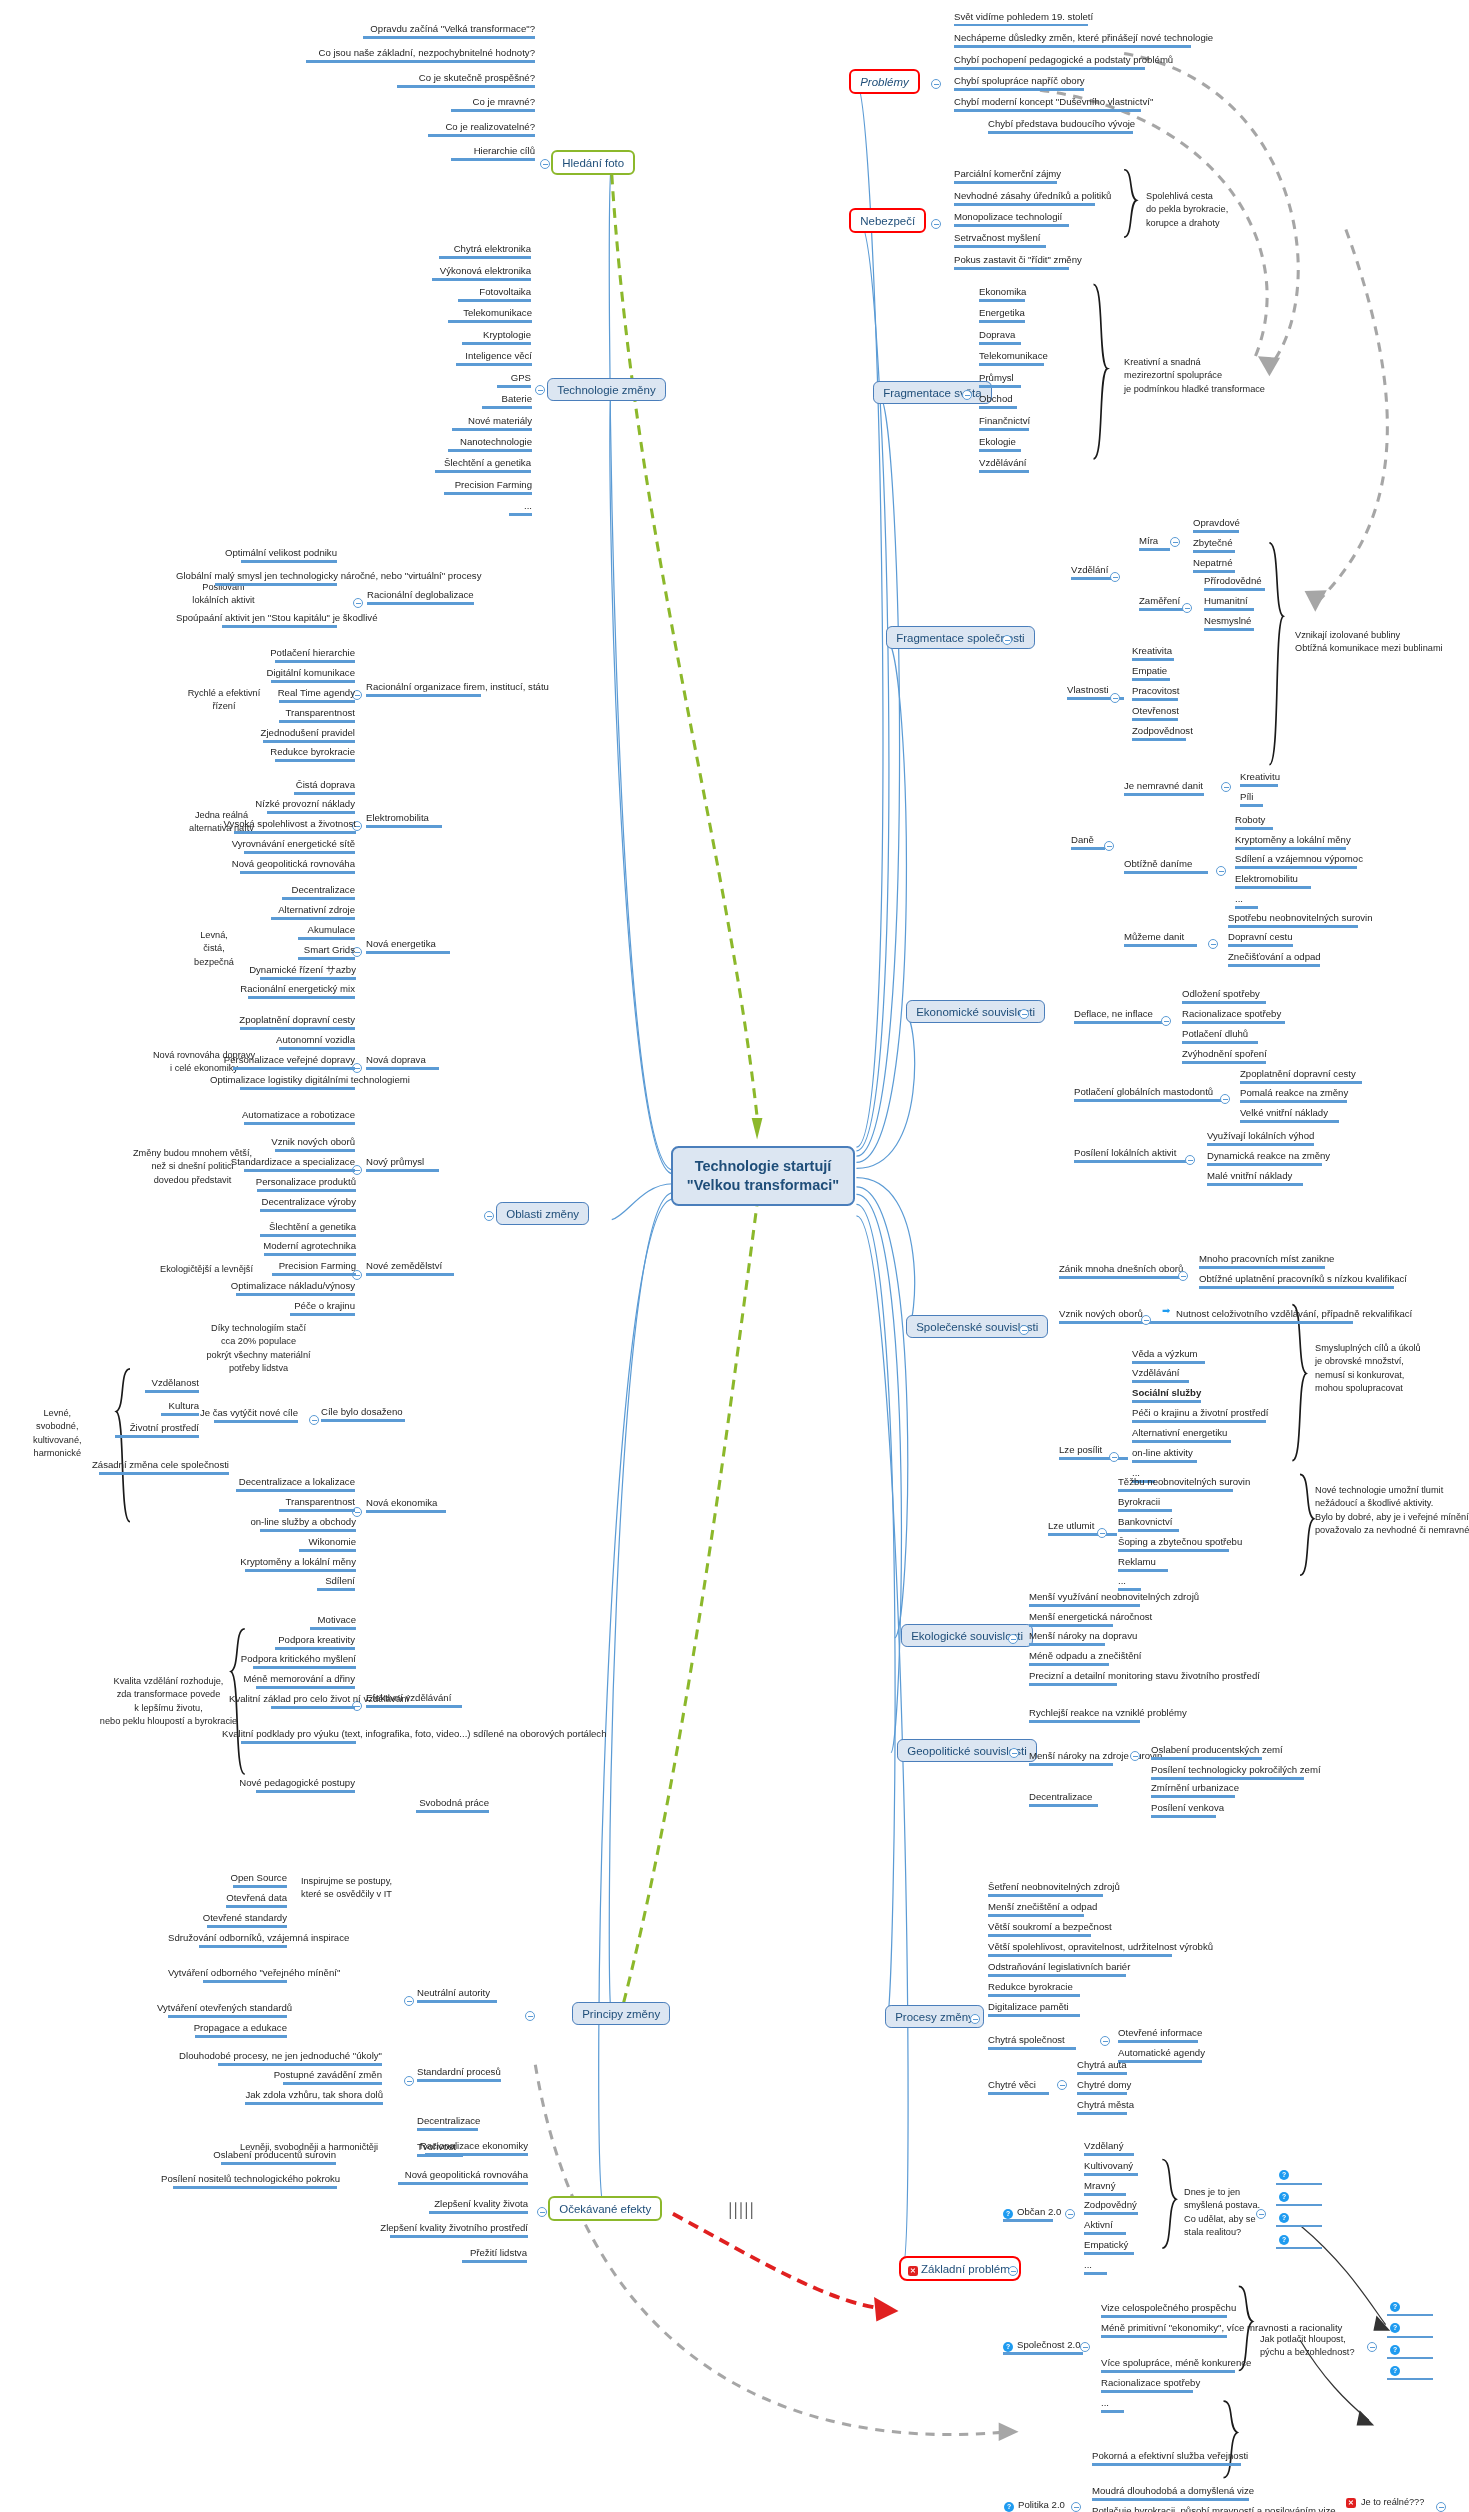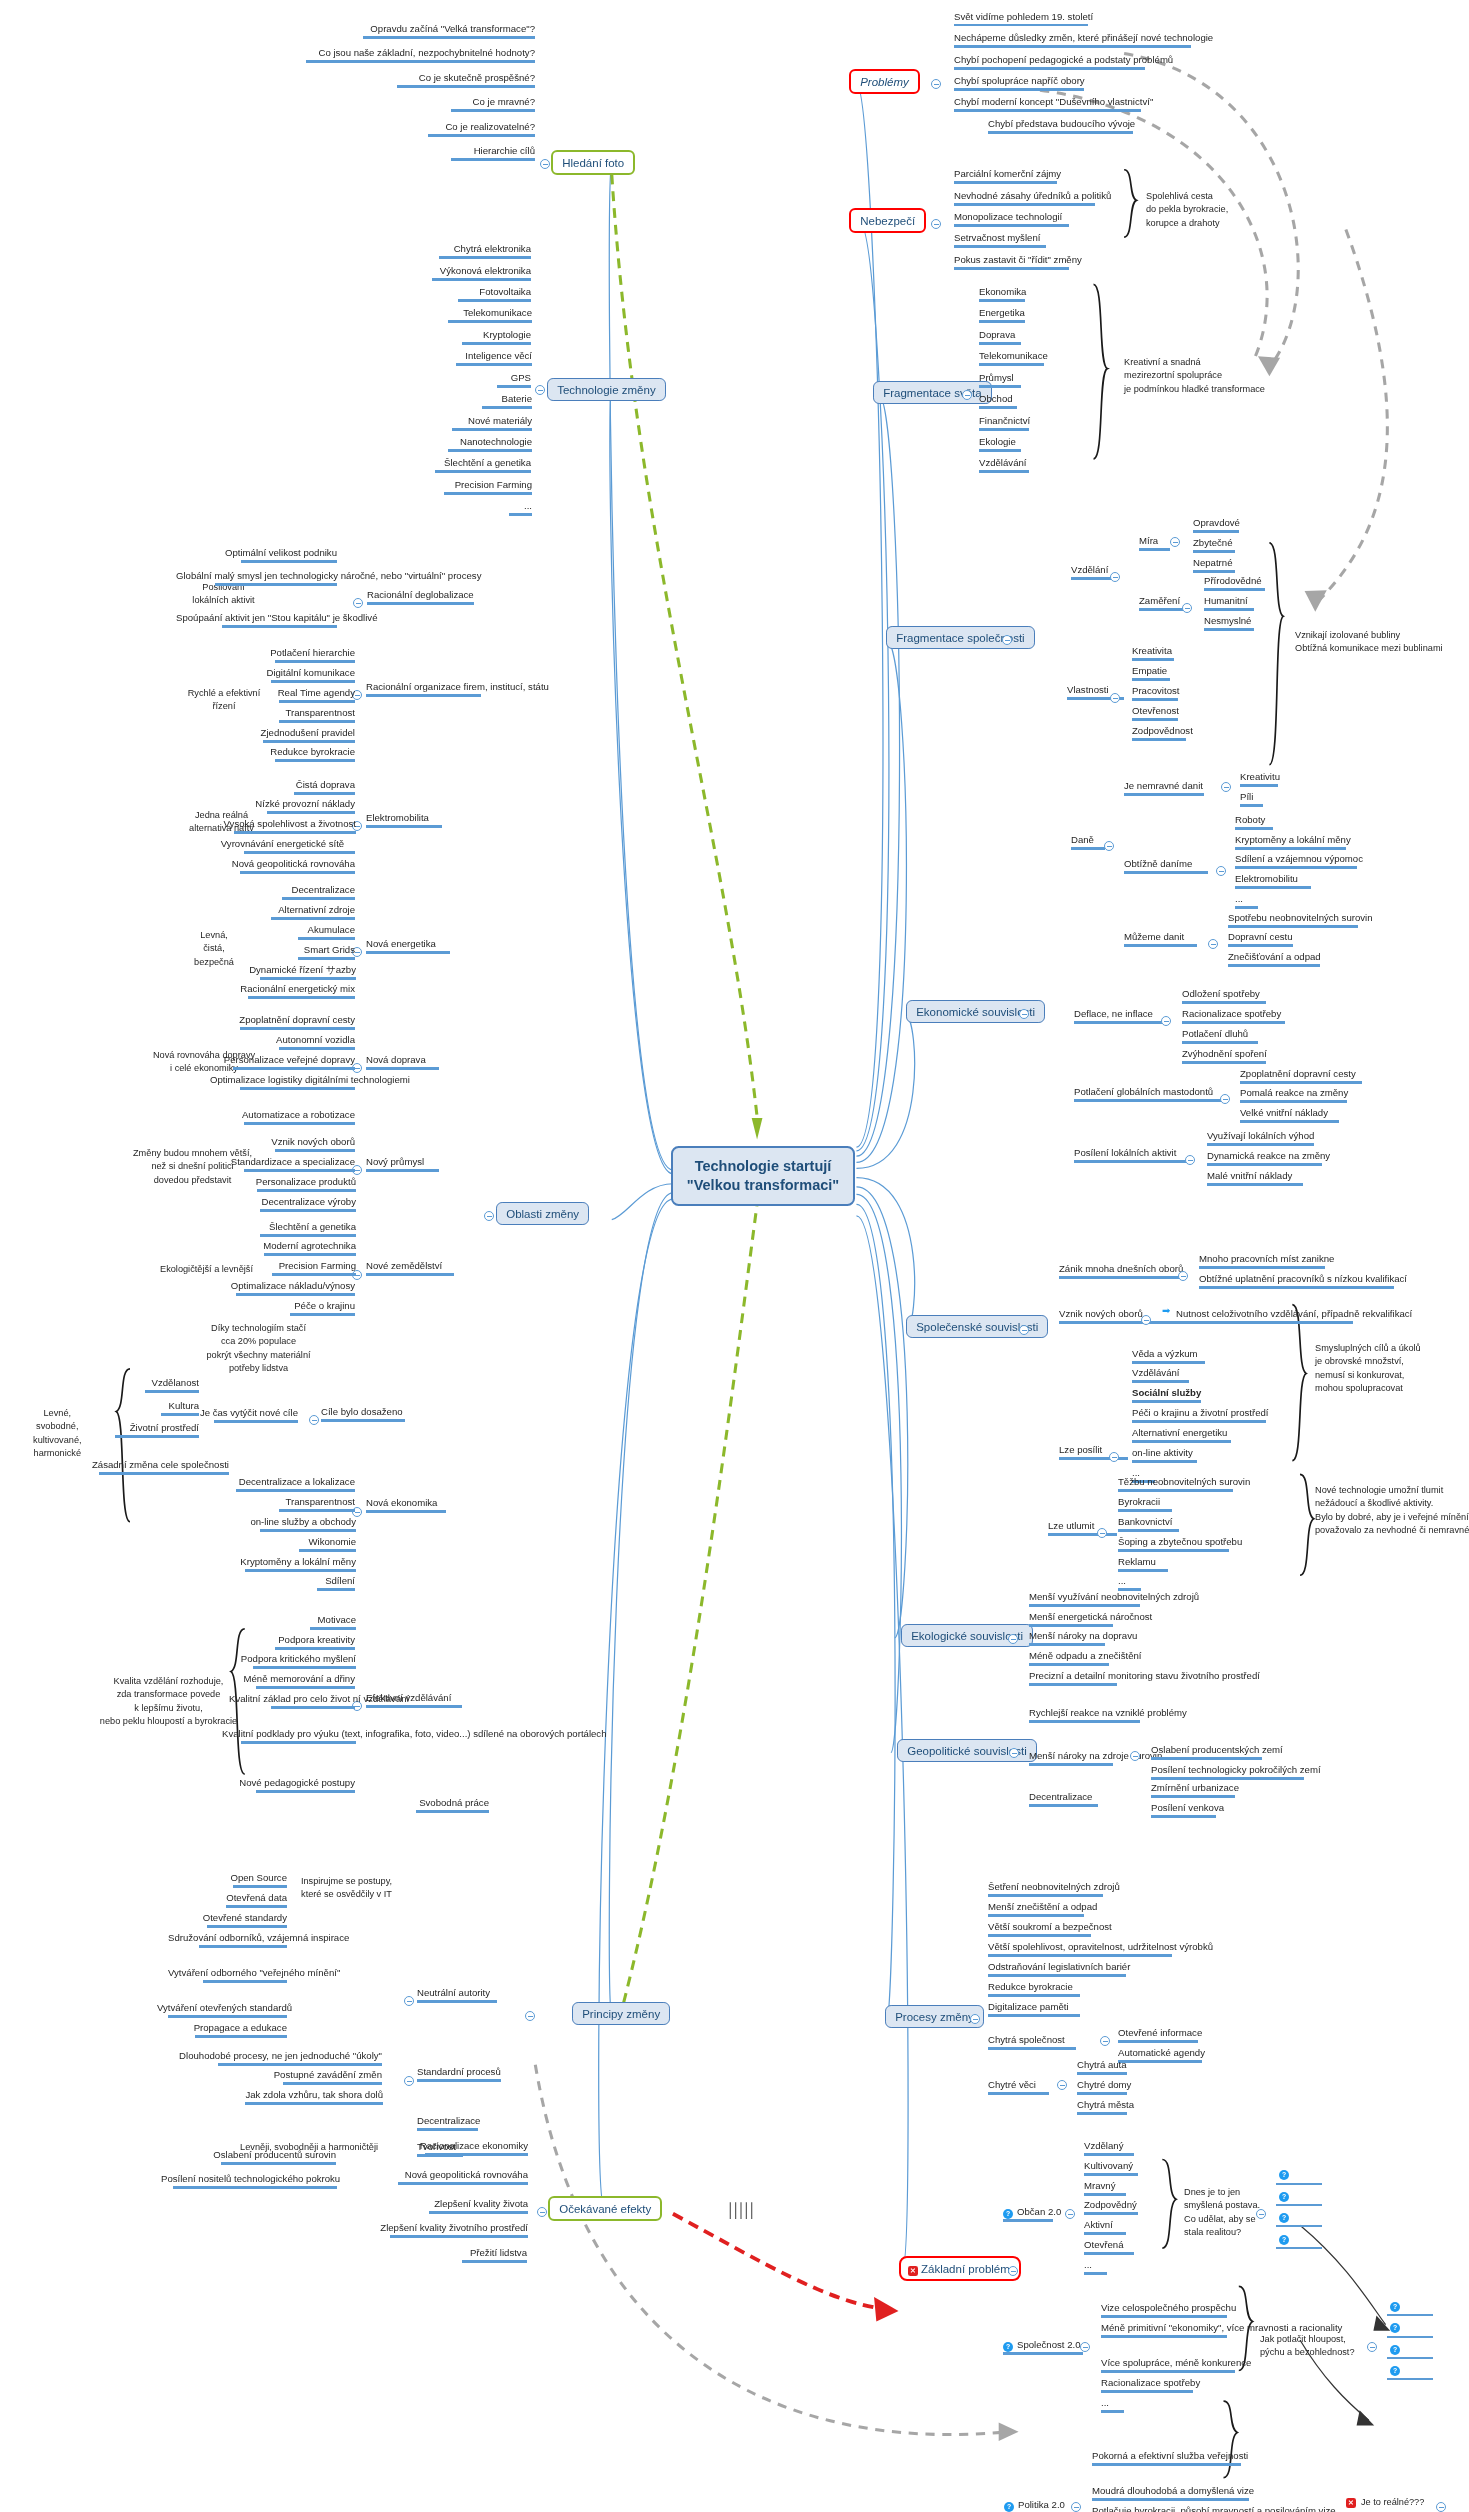--- a/index.html
+++ b/index.html
@@ -208,21 +208,21 @@
 <div class="leaf r" style="left:229px; top:727px; width:126px;"><span class="small">Zjednodušení pravidel</span><span class="bar" style="width:92px;"></span></div>
 <div class="leaf r" style="left:229px; top:746px; width:126px;"><span class="small">Redukce byrokracie</span><span class="bar" style="width:80px;"></span></div>
 
 <div class="leaf" style="left:366px; top:812px;"><span>Elektromobilita</span><span class="bar" style="width:76px;"></span></div>
 <span class="tog" style="left:352px; top:821px;"></span>
 <div class="note" style="left:172px; top:809px; width:99px; text-align:center;">Jedna reálná
 alternativa nafty</div>
 <div class="leaf r" style="left:229px; top:779px; width:126px;"><span class="small">Čistá doprava</span><span class="bar" style="width:61px;"></span></div>
 <div class="leaf r" style="left:214px; top:798px; width:141px;"><span class="small">Nízké provozní náklady</span><span class="bar" style="width:88px;"></span></div>
 <div class="leaf r" style="left:203px; top:818px; width:153px;"><span class="small">Vysoká spolehlivost a životnost</span><span class="bar" style="width:122px;"></span></div>
-<div class="leaf r" style="left:210px; top:838px; width:145px;text-align:center;"><span class="small">Vyrovnávání energetické sítě</span><span class="bar" style="width:111px;"></span></div>
+<div class="leaf r" style="left:210px; top:838px; width:145px;"><span class="small">Vyrovnávání energetické sítě</span><span class="bar" style="width:111px;"></span></div>
 <div class="leaf r" style="left:206px; top:858px; width:149px;"><span class="small">Nová geopolitická rovnováha</span><span class="bar" style="width:115px;"></span></div>
 
 <div class="leaf" style="left:366px; top:938px;"><span>Nová energetika</span><span class="bar" style="width:84px;"></span></div>
 <span class="tog" style="left:352px; top:947px;"></span>
 <div class="note" style="left:172px; top:929px; width:84px; text-align:center;">Levná,
 čistá,
 bezpečná</div>
 <div class="leaf r" style="left:229px; top:884px; width:126px;"><span class="small">Decentralizace</span><span class="bar" style="width:73px;"></span></div>
 <div class="leaf r" style="left:229px; top:904px; width:126px;"><span class="small">Alternativní zdroje</span><span class="bar" style="width:84px;"></span></div>
 <div class="leaf r" style="left:229px; top:924px; width:126px;"><span class="small">Akumulace</span><span class="bar" style="width:57px;"></span></div>
@@ -548,21 +548,21 @@
 <span class="tog" style="left:1008px; top:2266px;"></span>
 
 <span class="qicon" style="left:1003px; top:2209px;">?</span>
 <div class="leaf" style="left:1017px; top:2206px;"><span class="small">Občan 2.0</span><span class="bar" style="width:50px; margin-left:-13.8px;"></span></div>
 <span class="tog" style="left:1065px; top:2209px;"></span>
 <div class="leaf" style="left:1084px; top:2140px;"><span class="small">Vzdělaný</span><span class="bar" style="width:50px;"></span></div>
 <div class="leaf" style="left:1084px; top:2160px;"><span class="small">Kultivovaný</span><span class="bar" style="width:54px;"></span></div>
 <div class="leaf" style="left:1084px; top:2180px;"><span class="small">Mravný</span><span class="bar" style="width:42px;"></span></div>
 <div class="leaf" style="left:1084px; top:2199px;"><span class="small">Zodpovědný</span><span class="bar" style="width:54px;"></span></div>
 <div class="leaf" style="left:1084px; top:2219px;"><span class="small">Aktivní</span><span class="bar" style="width:42px;"></span></div>
-<div class="leaf" style="left:1084px; top:2239px;"><span class="small">Otevřená</span><span class="bar" style="width:50px;"></span></div>
+<div class="leaf" style="left:1084px; top:2239px;"><span class="small">Empatický</span><span class="bar" style="width:50px;"></span></div>
 <div class="leaf" style="left:1084px; top:2259px;"><span class="small">...</span><span class="bar" style="width:23px;"></span></div>
 <div class="note" style="left:1184px; top:2186px; width:92px;">Dnes je to jen
 smyšlená postava.
 Co udělat, aby se
 stala realitou?</div>
 <span class="tog" style="left:1256px; top:2209px;"></span>
 <span class="qicon" style="left:1279px; top:2170px;">?</span>
 <span class="emptybar" style="left:1276px; top:2183px; width:46px;"></span>
 <span class="qicon" style="left:1279px; top:2192px;">?</span>
 <span class="emptybar" style="left:1276px; top:2204px; width:46px;"></span>

